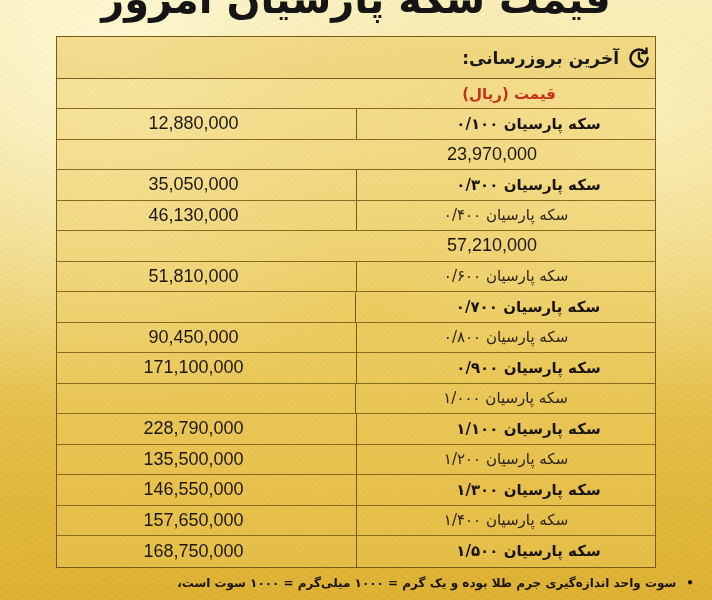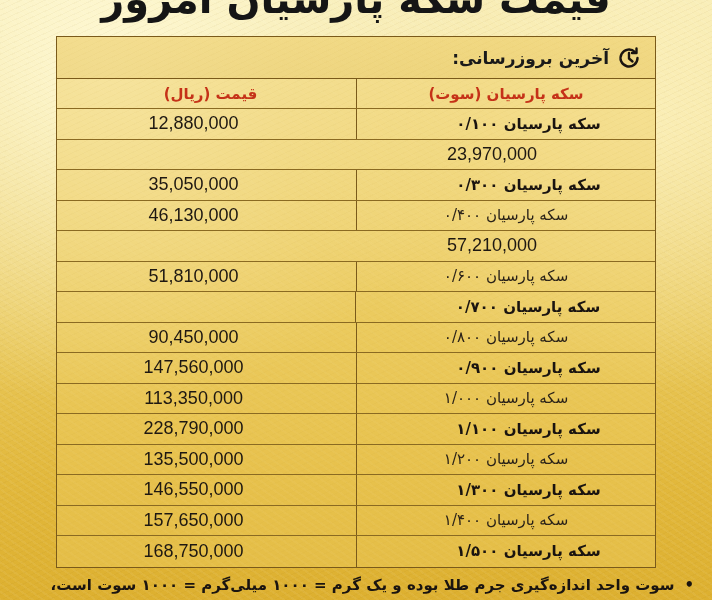--- a/index.html
+++ b/index.html
@@ -47,21 +47,21 @@
     border: 1.5px solid #7a5a1a;
     box-sizing: border-box;
     direction: rtl;
   }
   .update-row {
     height: 42px;
     border-bottom: 1.5px solid #7a5a1a;
     background: linear-gradient(180deg, rgba(235,200,90,0.55), rgba(230,195,85,0.55));
     display: flex;
     align-items: center;
-    padding-right: 14px;
+    padding-right: 4px;
     box-sizing: border-box;
   }
   .update-icon {
     width: 24px;
     height: 24px;
     margin-left: 8px;
     display: inline-flex;
   }
   .update-label {
     font-weight: bold;
@@ -112,21 +112,21 @@
   .row.bold .cell.name {
     font-weight: bold;
     color: #1a1410;
     padding-left: 45px;
   }
   .footer {
     position: absolute;
     right: 18px;
     top: 576px;
     direction: rtl;
-    font-size: 15px;
+    font-size: 12px;
     font-weight: bold;
     color: #1a1410;
     white-space: nowrap;
   }
   .footer .bullet {
     display: inline-block;
     margin-left: 10px;
     font-weight: bold;
   }
 </style>
@@ -143,21 +143,20 @@
       <svg width="24" height="24" viewBox="0 0 24 24">
         <path d="M20.5 12a8.5 8.5 0 1 1-2.5-6" fill="none" stroke="#1a1410" stroke-width="2.4" stroke-linecap="round"></path>
         <path d="M19.5 2.5v4.5h-4.5" fill="none" stroke="#1a1410" stroke-width="2.4" stroke-linecap="round" stroke-linejoin="round"></path>
         <path d="M12 7v5.5l3.5 3" fill="none" stroke="#1a1410" stroke-width="2.4" stroke-linecap="round" stroke-linejoin="round"></path>
       </svg>
     </span>
     <span class="update-label">آخرین بروزرسانی:</span>
   </div>
 
   <div class="row header">
-    <div class="cell name">سکه پارسیان (سوت)</div>
     <div class="cell price">قیمت (ریال)</div>
   </div>
 
   <div class="row bold">
       <div class="cell name">سکه پارسیان ۰/۱۰۰</div>
       <div class="cell price">12,880,000</div>
     </div>
     <div class="row">
       <div class="cell price">23,970,000</div>
     </div>
@@ -178,25 +177,24 @@
     </div>
     <div class="row bold">
       <div class="cell name">سکه پارسیان ۰/۷۰۰</div>
     </div>
     <div class="row">
       <div class="cell name">سکه پارسیان ۰/۸۰۰</div>
       <div class="cell price">90,450,000</div>
     </div>
     <div class="row bold">
       <div class="cell name">سکه پارسیان ۰/۹۰۰</div>
-      <div class="cell price">147,560,000</div>
+      <div class="cell price">171,100,000</div>
     </div>
     <div class="row">
       <div class="cell name">سکه پارسیان ۱/۰۰۰</div>
-      <div class="cell price">113,350,000</div>
     </div>
     <div class="row bold">
       <div class="cell name">سکه پارسیان ۱/۱۰۰</div>
       <div class="cell price">228,790,000</div>
     </div>
     <div class="row">
       <div class="cell name">سکه پارسیان ۱/۲۰۰</div>
       <div class="cell price">135,500,000</div>
     </div>
     <div class="row bold">

